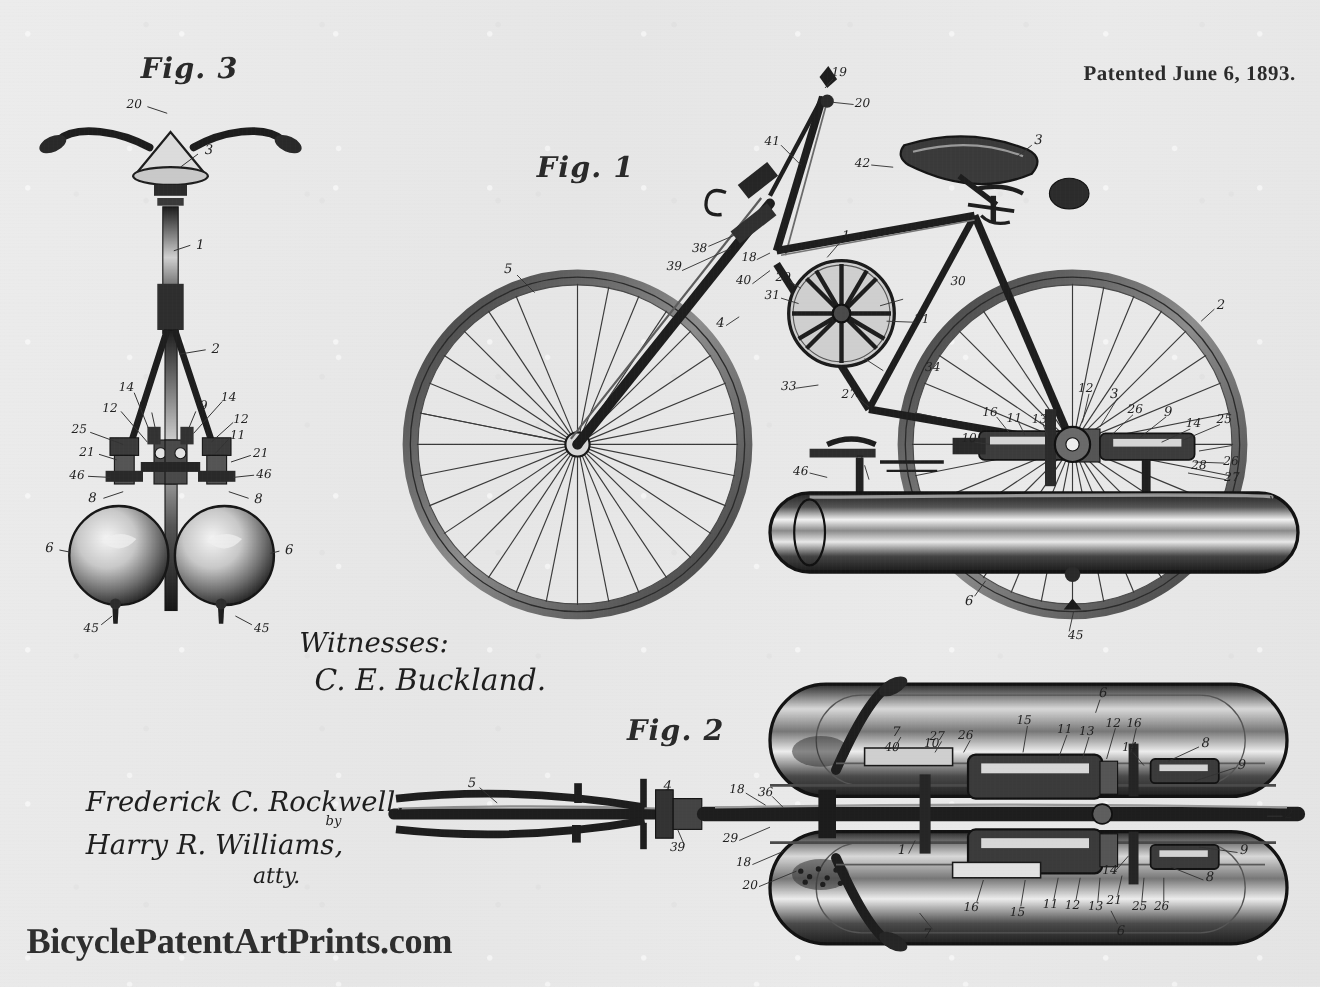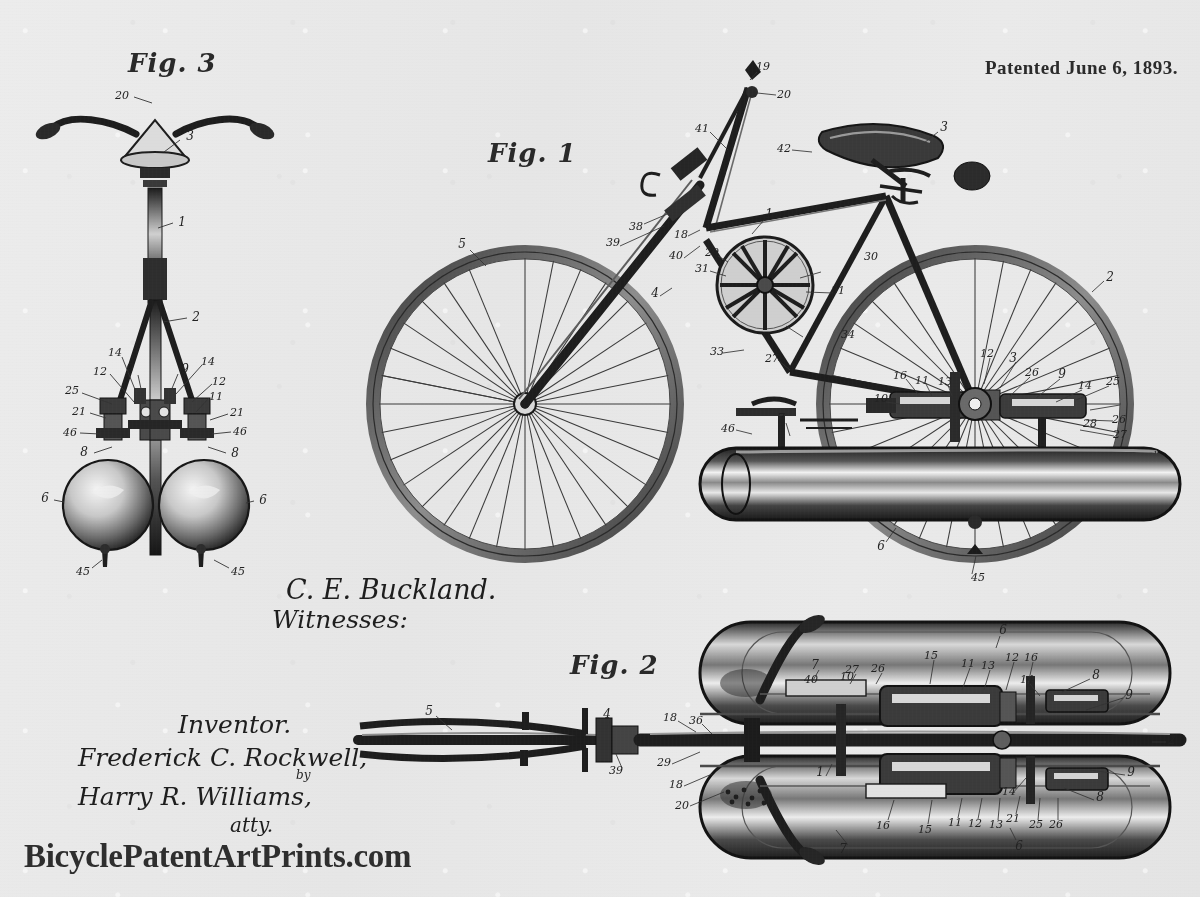--- a/index.html
+++ b/index.html
@@ -461,26 +461,25 @@
 
 <div id="grain"></div>
 
 <div class="hdr" id="patent-date">Patented June 6, 1893.</div>
 
 <div class="script figlbl" style="left:108px;top:48px;margin-left:20px;">Fig. 3</div>
 <div class="script figlbl" style="left:488px;top:138px;">Fig. 1</div>
 <div class="script figlbl" style="left:570px;top:650px;">Fig. 2</div>
 
 <div class="sigwrap" style="left:272px;top:570px;">
+  <span class="sig" style="font-size:25px;">Witnesses:</span>
   <span class="sig" style="font-size:27px;margin-left:14px;margin-top:4px;">C. E. Buckland.</span>
-  <span class="sig" style="font-size:25px;">Witnesses:</span>
 </div>
 
 <div class="sigwrap" style="left:78px;top:710px;">
-  <span class="sig" style="font-size:25px;margin-left:100px;">Inventor.</span>
   <span class="sig" style="font-size:25px;margin-top:4px;">Frederick C. Rockwell,</span>
   <span class="sig" style="font-size:12px;margin-left:218px;margin-top:-4px;">by</span>
   <span class="sig" style="font-size:25px;margin-top:0px;">Harry R. Williams,</span>
   <span class="sig" style="font-size:20px;margin-left:152px;margin-top:2px;">atty.</span>
 </div>
 
 <div id="watermark">BicyclePatentArtPrints.com</div>
 
 <div id="refs">
     <div class="ref" style="left: 122px; top: 95px;">20</div>

